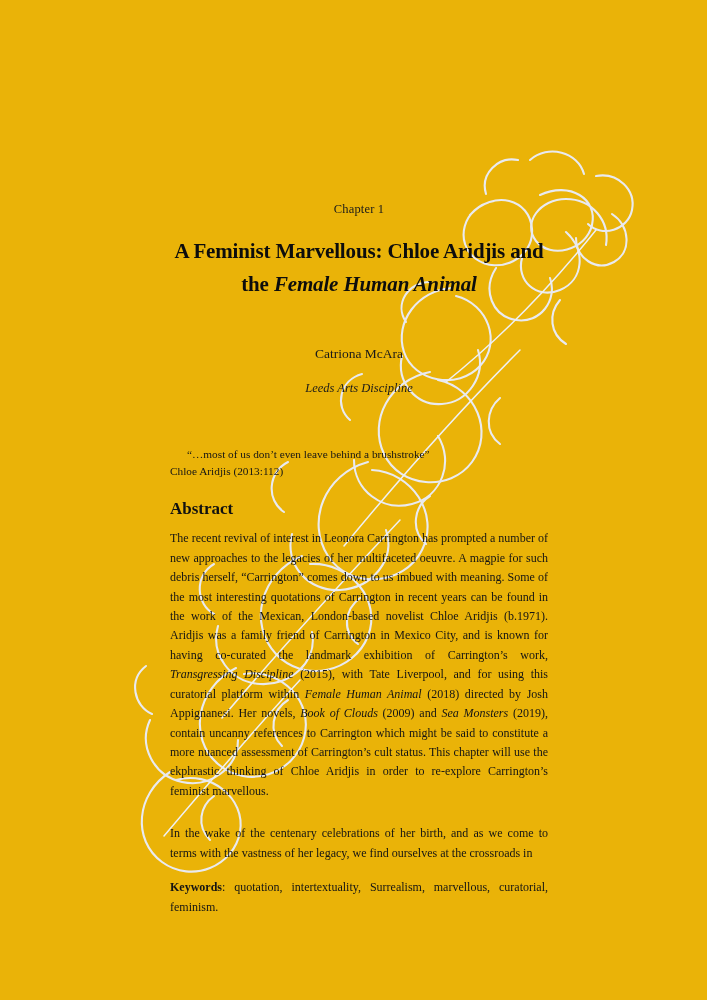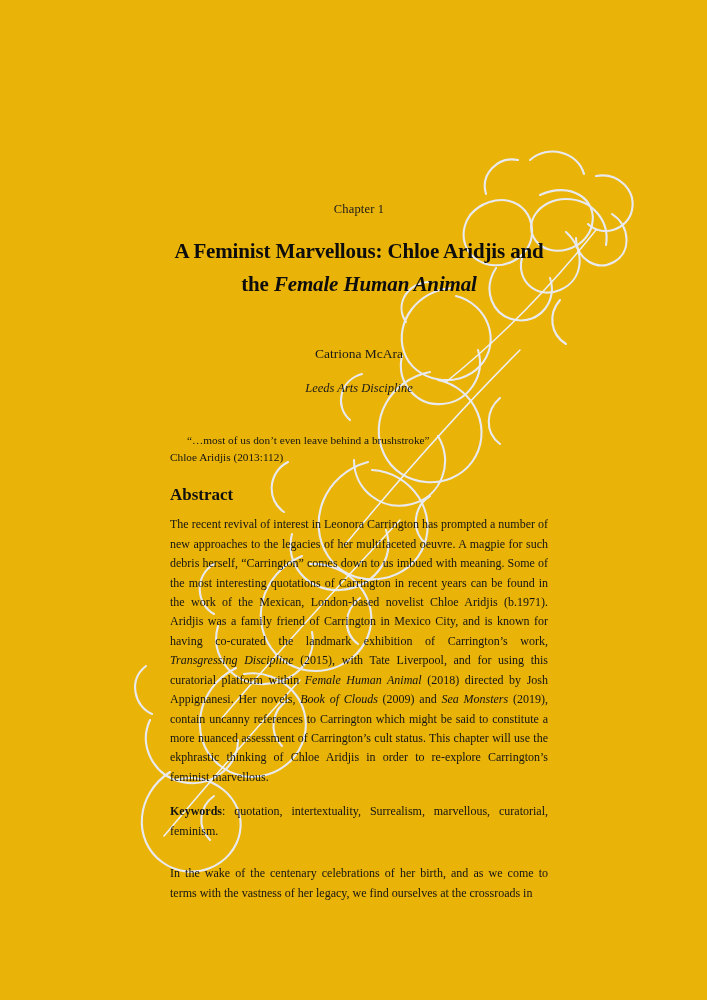--- a/index.html
+++ b/index.html
@@ -78,21 +78,21 @@
   }
   .author-affiliation {
     font-size: 12.5px;
     font-style: italic;
     line-height: 1.35;
     margin: 3px 0 0 0;
     color: #1a1a1a;
   }
 
   .epigraph {
-    margin-top: 36px;
+    margin-top: 50px;
     font-size: 11.3px;
     line-height: 1.45;
     color: #151515;
   }
   .epigraph-quote {
     margin: 0 0 0 17px;
   }
   .epigraph-source {
     margin: 0;
   }
@@ -191,18 +191,18 @@
 
     <div class="epigraph">
       <p class="epigraph-quote">“…most of us don’t even leave behind a brushstroke”</p>
       <p class="epigraph-source">Chloe Aridjis (2013:112)</p>
     </div>
 
     <p class="abstract-heading">Abstract</p>
 
     <p class="body-text" id="abstract-body"><span>The recent revival of interest in Leonora Carrington has prompted a number of new approaches to the legacies of her multifaceted oeuvre. A magpie for such debris herself, “Carrington” comes down to us imbued with meaning. Some of the most interesting quotations of Carrington in recent years can be found in the work of the Mexican, London-based novelist Chloe Aridjis (b.1971). Aridjis was a family friend of Carrington in Mexico City, and is known for having co-curated the landmark exhibition of Carrington’s work, </span><span class="ital">Transgressing Discipline</span><span> (2015), with Tate Liverpool, and for using this curatorial platform within </span><span class="ital">Female Human Animal</span><span> (2018) directed by Josh Appignanesi. Her novels, </span><span class="ital">Book of Clouds</span><span> (2009) and </span><span class="ital">Sea Monsters</span><span> (2019), contain uncanny references to Carrington which might be said to constitute a more nuanced assessment of Carrington’s cult status. This chapter will use the ekphrastic thinking of Chloe Aridjis in order to re-explore Carrington’s feminist marvellous.</span></p>
 
+    <p class="body-text closing-para">In the wake of the centenary celebrations of her birth, and as we come to terms with the vastness of her legacy, we find ourselves at the crossroads in</p>
+
     <p class="body-text keywords-para" id="keywords-line"><span class="bold">Keywords</span><span>: </span><span>quotation, intertextuality, Surrealism, marvellous, curatorial, feminism.</span></p>
-
-    <p class="body-text closing-para">In the wake of the centenary celebrations of her birth, and as we come to terms with the vastness of her legacy, we find ourselves at the crossroads in</p>
 
   </div>
 </div>
 
 </body></html>

